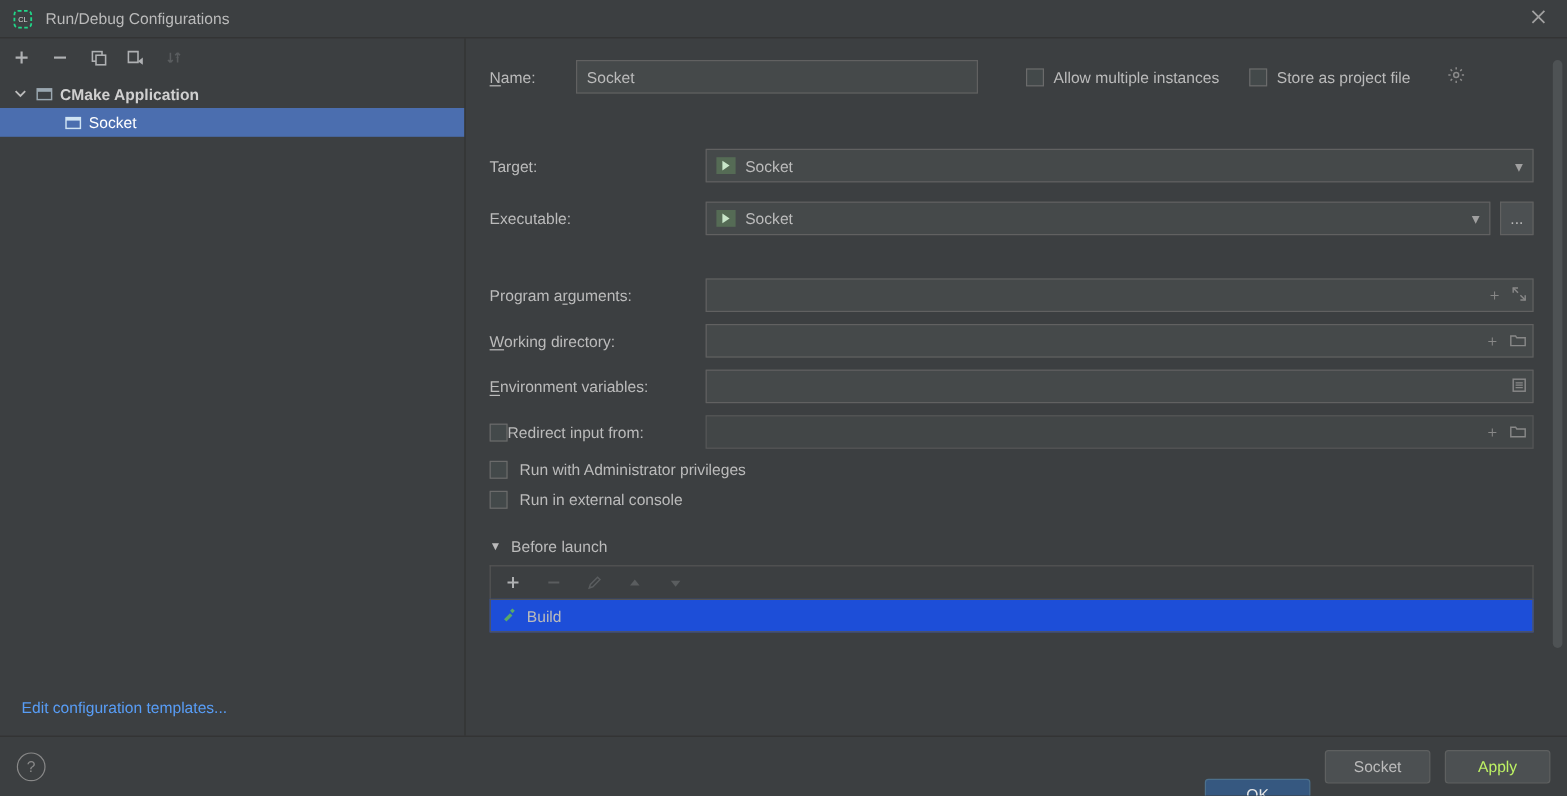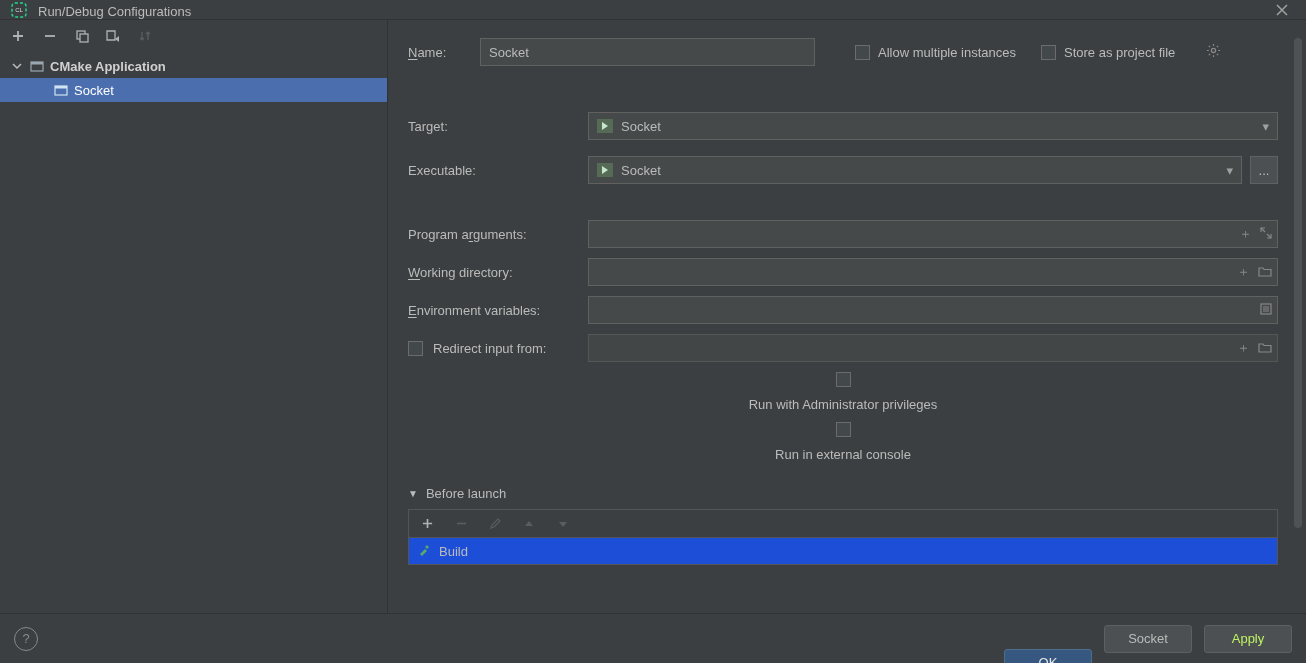--- a/index.html
+++ b/index.html
@@ -7,22 +7,22 @@
   width: 1306px; height: 663px;
   background: #3c3f41;
   font-family: "Segoe UI", Arial, sans-serif;
   font-size: 13px;
   color: #bbbbbb;
   overflow: hidden;
   display: flex; flex-direction: column;
 }
 
 .titlebar {
-  height: 20px;
-  display: flex; align-items: flex-end;
+  height: 32px;
+  display: flex; align-items: center;
   padding: 0 10px;
   border-bottom: 1px solid #323232;
 }
 .titlebar .app-icon {
   width: 18px; height: 18px;
   margin-right: 10px;
   display:flex;align-items:center;justify-content:center;
 }
 .titlebar .title { flex: 1; }
 .titlebar .close { width: 28px; text-align: center; cursor: pointer; color:#a0a0a0;}
@@ -109,21 +109,21 @@
 .dots-btn {
   width:28px;height:28px;margin-left:8px;
   background:#4c5052;border:1px solid #616161;
   display:flex;align-items:center;justify-content:center;
   color:#bbbbbb;cursor:pointer;
 }
 .field-full { flex:1; position:relative;}
 .textinput.full { width:100%; padding-right:60px;}
 .inp-icons { position:absolute; right:6px; top:0; height:28px; display:flex; align-items:center; gap:8px; color:#888;}
 .inp-icons span { cursor:pointer; }
-.chk-row { display:flex; align-items:center; gap:10px; margin-bottom:10px; padding-left:0;flex-direction:column;}
+.chk-row { display:flex; align-items:center; gap:10px; margin-bottom:10px; padding-left:0;}
 .chk-row .lbl-inline { color:#bbbbbb;}
 .section-head { display:flex; align-items:center; gap:8px; margin-top:24px; margin-bottom:8px; color:#bbbbbb;}
 .section-head .tri { font-size:10px;}
 .bl-toolbar {
   background:#3c3f41;
   border:1px solid #555;
   border-bottom:none;
   height:28px;display:flex;align-items:center;padding:0 8px;gap:14px;
 }
 .bl-list {
@@ -224,20 +224,23 @@
         <span class="tree-indent"></span>
         <span class="run-icon-box">
           <svg width="14" height="14" viewBox="0 0 14 14">
               <rect x="1" y="3" width="12" height="9" fill="none" stroke="#cfe3f3" stroke-width="1.2"></rect>
               <rect x="1" y="3" width="12" height="2.5" fill="#cfe3f3"></rect>
             </svg>
         </span>
         <span>Socket</span>
       </div>
     </div>
+    <div class="edit-templates">
+      <a>Edit configuration templates...</a>
+    </div>
   </div>
 
   <div class="right">
     <div class="scrollbar-fake"></div>
     <div class="form-scroll">
 
       <div class="row">
         <span class="lbl" style="width:72px;"><span class="u">N</span><span></span>ame:</span>
         <input type="text" class="name-input" value="Socket" style="">
         <div class="right-checks">
@@ -331,21 +334,21 @@
               <svg width="12" height="12" viewBox="0 0 12 12">
                   <rect x="1" y="1" width="10" height="10" fill="none" stroke="#888" stroke-width="1.2"></rect>
                   <path d="M3 4h6M3 6h6M3 8h6" stroke="#888" stroke-width="1"></path>
                 </svg>
             </span>
           </div>
         </div>
       </div>
 
       <div class="row tight">
-        <span class="lbl" style="display:flex;align-items:center;gap:10px;">
+        <span class="lbl" style="display:flex;align-items:center;">
           <label class="chk">
               <span class="chk-box"></span>
             </label>
           <span>Redirect input from:</span>
         </span>
         <div class="field-full">
           <input class="textinput full" style="opacity: 0.7;" value="">
           <div class="inp-icons">
             <span>＋</span>
             <span>

